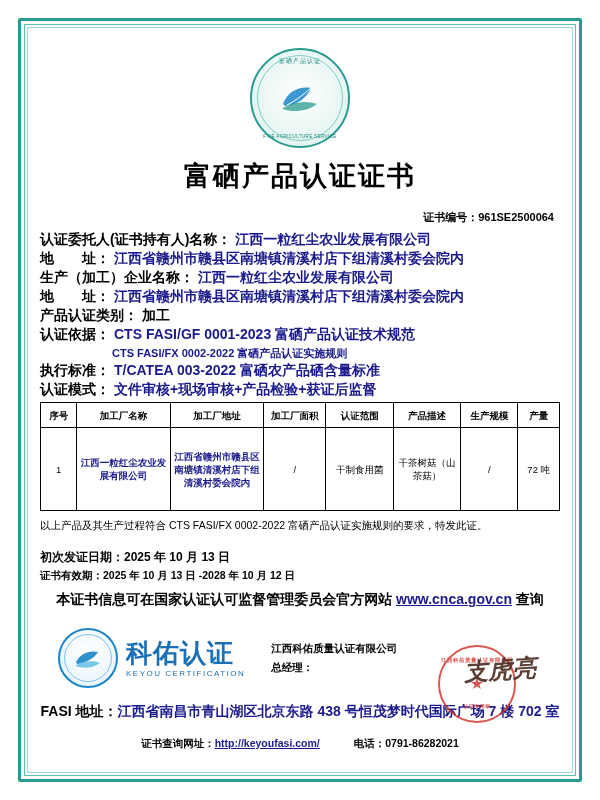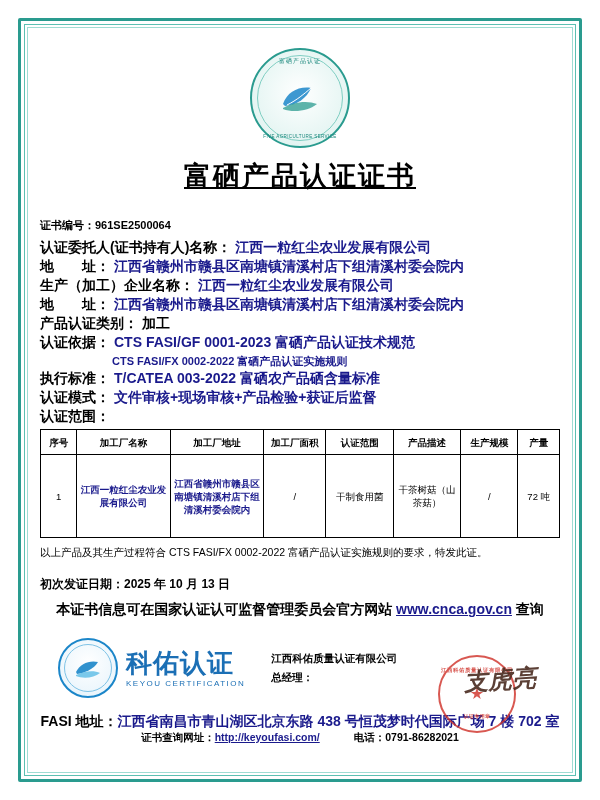--- a/index.html
+++ b/index.html
@@ -50,24 +50,24 @@
     font-size:6px;color:#17857a;letter-spacing:1px;
   }
   .logo .bottom-text{
     position:absolute;bottom:7px;left:0;right:0;text-align:center;
     font-size:4.5px;color:#17857a;letter-spacing:.4px;
   }
   .logo svg{display:block}
   .title{
     text-align:center;
     font-size:27px;font-weight:bold;letter-spacing:2px;
-    margin-top:10px;color:#000;text-decoration:underline;
+    margin-top:10px;color:#000;
   }
   .cert-no{
-    margin-top:24px;font-size:11px;font-weight:bold;
+    text-align:right;margin-top:16px;font-size:11px;font-weight:bold;
     padding-right:6px;
   }
   .rows{margin-top:6px;}
   .row{
     display:flex;align-items:flex-end;
     font-size:14px;line-height:17px;margin-bottom:2px;
   }
   .lab{
     font-weight:bold;white-space:nowrap;color:#000;
     flex:0 0 auto;
@@ -144,21 +144,21 @@
     position:absolute;right:24px;top:22px;
     font-family:"Liberation Serif","DejaVu Serif",serif;
     font-size:24px;color:#4a2b20;font-weight:bold;font-style:italic;
     transform:rotate(-4deg);opacity:.9;
   }
   .addr-line{
     text-align:center;font-size:14px;font-weight:bold;margin-top:4px;
   }
   .addr-line .v{color:#1a1a8c;}
   .foot{
-    display:flex;justify-content:center;gap:34px;font-size:10.5px;margin-top:0;font-weight:bold;
+    display:flex;justify-content:center;gap:34px;font-size:10.5px;margin-top:16px;font-weight:bold;
   }
   .foot a{color:#1a1a8c;text-decoration:underline;}
 </style>
 </head>
 <body>
 
 <div class="page">
   <div class="frame-outer"></div>
   <div class="frame-inner"></div>
   <div class="frame-inner2"></div>
@@ -210,23 +210,20 @@
         <span class="val">CTS FASI/GF 0001-2023 富硒产品认证技术规范</span>
       </div>
       <div class="sub-line">CTS FASI/FX 0002-2022 富硒产品认证实施规则</div>
       <div class="row">
         <span class="lab">执行标准：</span>
         <span class="val">T/CATEA 003-2022 富硒农产品硒含量标准</span>
       </div>
       <div class="row">
         <span class="lab">认证模式：</span>
         <span class="val">文件审核+现场审核+产品检验+获证后监督</span>
-      </div>
-      <div class="row">
-        <span class="lab">认证范围：</span>
       </div>
     </div>
 
     <table class="scope">
       <thead>
         <tr>
           <th style="width:7%">序号</th>
           <th style="width:18%">加工厂名称</th>
           <th style="width:18%">加工厂地址</th>
           <th style="width:12%">加工厂面积</th>
@@ -251,20 +248,23 @@
     </table>
 
     <div class="note">以上产品及其生产过程符合 CTS FASI/FX 0002-2022 富硒产品认证实施规则的要求，特发此证。</div>
 
     <div class="dates">
       <div class="d1">
         <span>初次发证日期：</span><span>2025 年 10 月 13 日</span>
       </div>
     </div>
 
+    <div class="valid">
+      <span>证书有效期：</span><span>2025 年 10 月 13 日 -2028 年 10 月 12 日</span>
+    </div>
 
     <div class="verify">
       <span>本证书信息可在国家认证认可监督管理委员会官方网站 </span><a href="#">www.cnca.gov.cn</a><span> 查询</span>
     </div>
 
     <div class="brand-area">
       <div class="brand-left">
         <div class="brand-mark">
           <div class="mring"></div>
           <svg width="30" height="26" viewBox="0 0 30 26">

